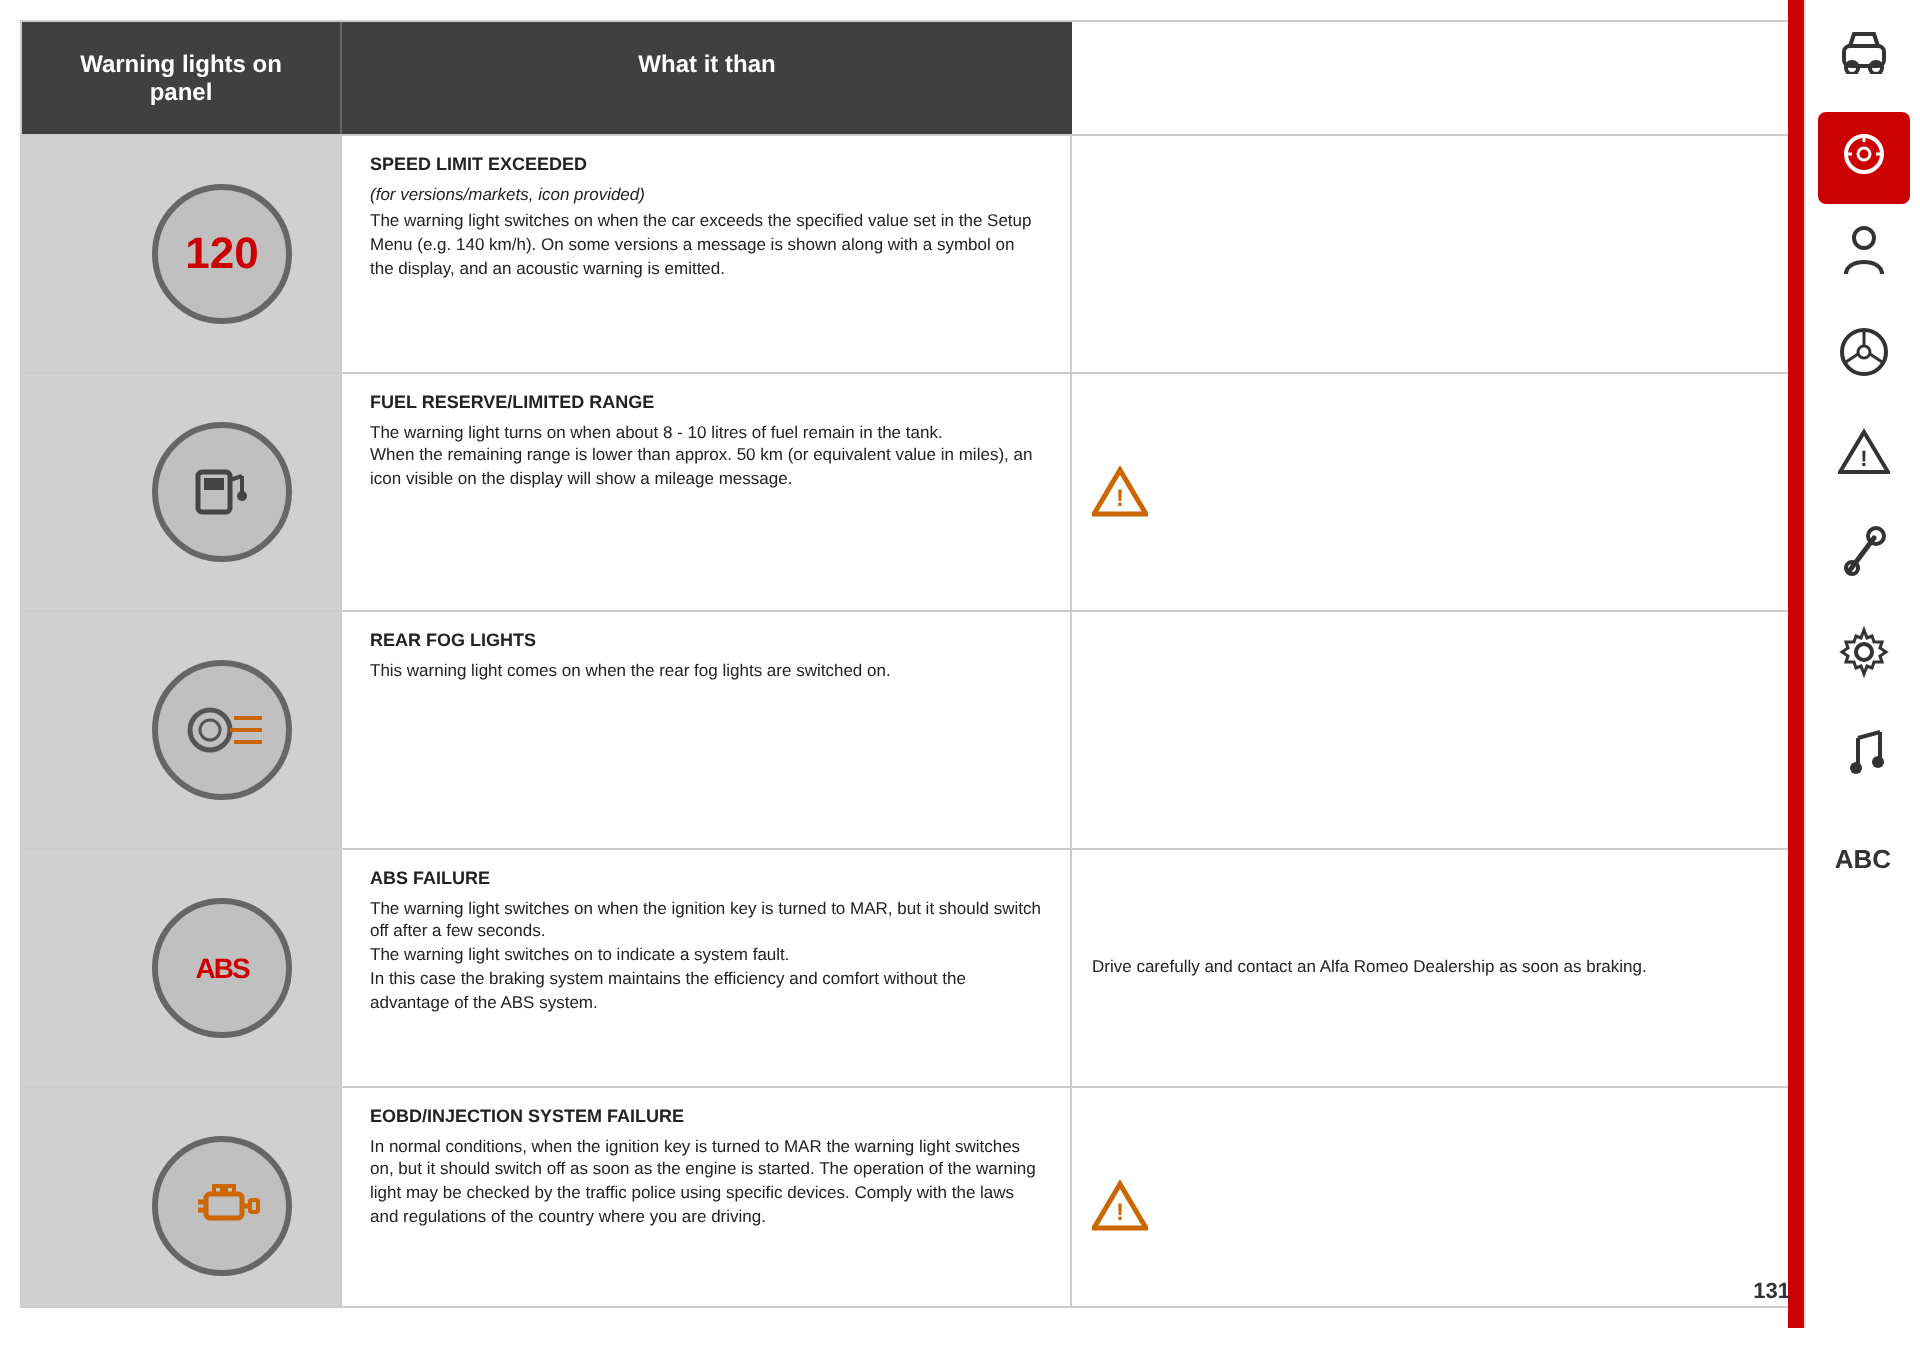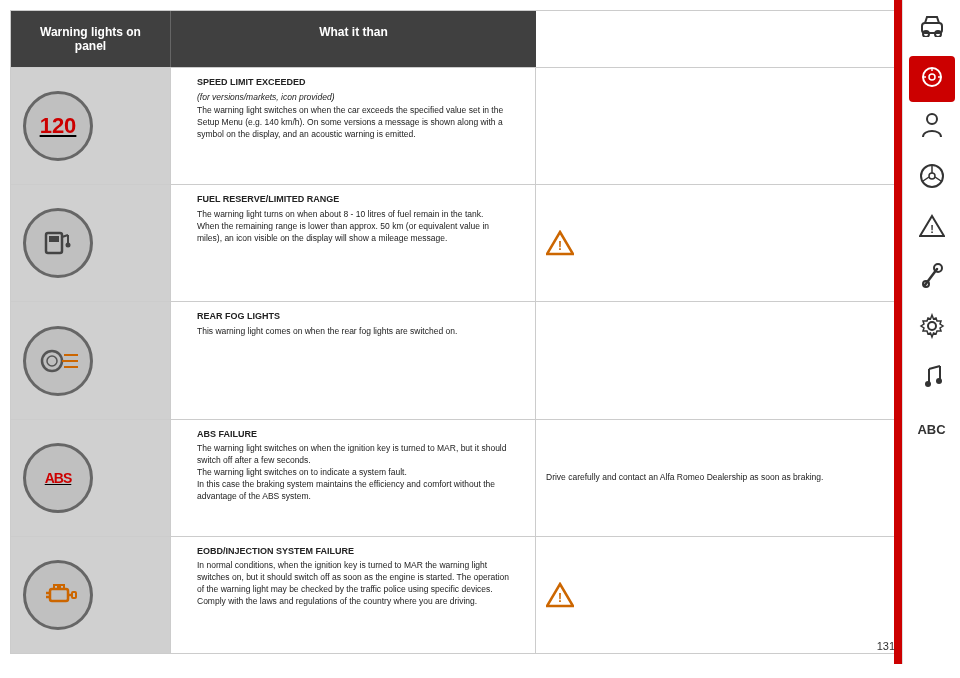--- a/index.html
+++ b/index.html
@@ -63,24 +63,23 @@
       display: grid;
       grid-template-columns: 160px 1fr 1fr;
       border-top: 1px solid #ccc;
       flex: 1;
     }
 
     .cell-icon {
       background: #d0d0d0;
       display: flex;
       align-items: center;
-      justify-content: flex-start;
+      justify-content: flex-end;
       border-right: 1px solid #ccc;
-      padding: 12px;
-      text-decoration: underline;
+      padding: 24px;
     }
 
     .icon-circle {
       width: 70px;
       height: 70px;
       border-radius: 50%;
       border: 3px solid #888;
       display: flex;
       align-items: center;
       justify-content: center;
@@ -119,21 +118,21 @@
     }
 
     .icon-circle.engine {
       background: #c0c0c0;
       border-color: #666;
       font-size: 24px;
       color: #cc6600;
     }
 
     .cell-meaning {
-      padding: 8px 26px;
+      padding: 8px 14px;
       font-size: 8.5px;
       line-height: 1.4;
       color: #222;
       border-right: 1px solid #ccc;
       overflow: hidden;
     }
 
     .cell-meaning .title {
       font-weight: bold;
       font-size: 9px;
@@ -198,21 +197,21 @@
       color: #333;
       text-align: right;
     }
 
     .page-number {
       position: absolute;
       bottom: 12px;
       right: 65px;
       font-size: 11px;
       color: #333;
-      font-weight: normal;
+      font-weight: bold;
       margin-left: 44px;
     }
 
     .red-bar {
       width: 8px;
       background: #cc0000;
       height: 100%;
       position: absolute;
       right: 58px;
       top: 0;

